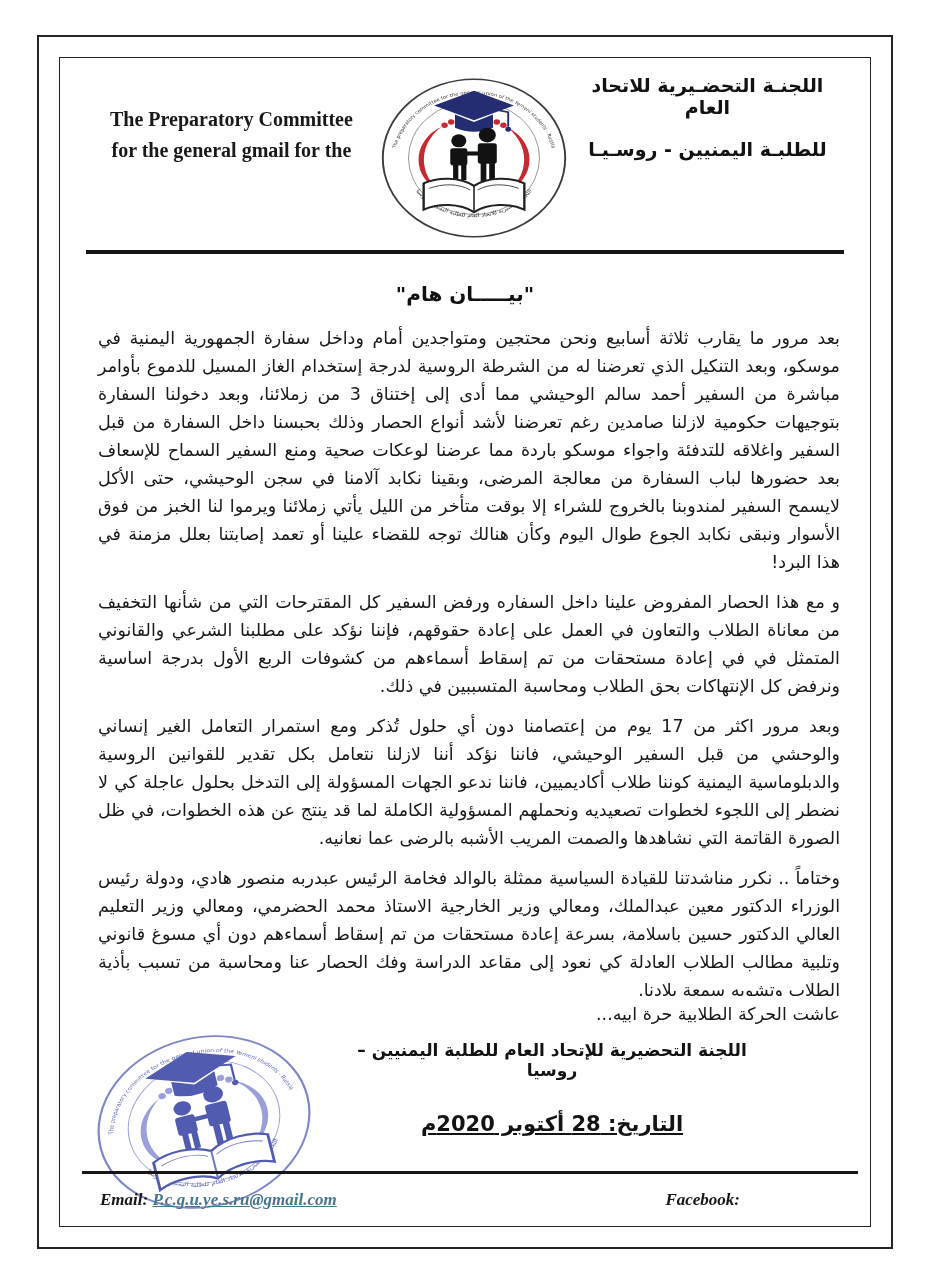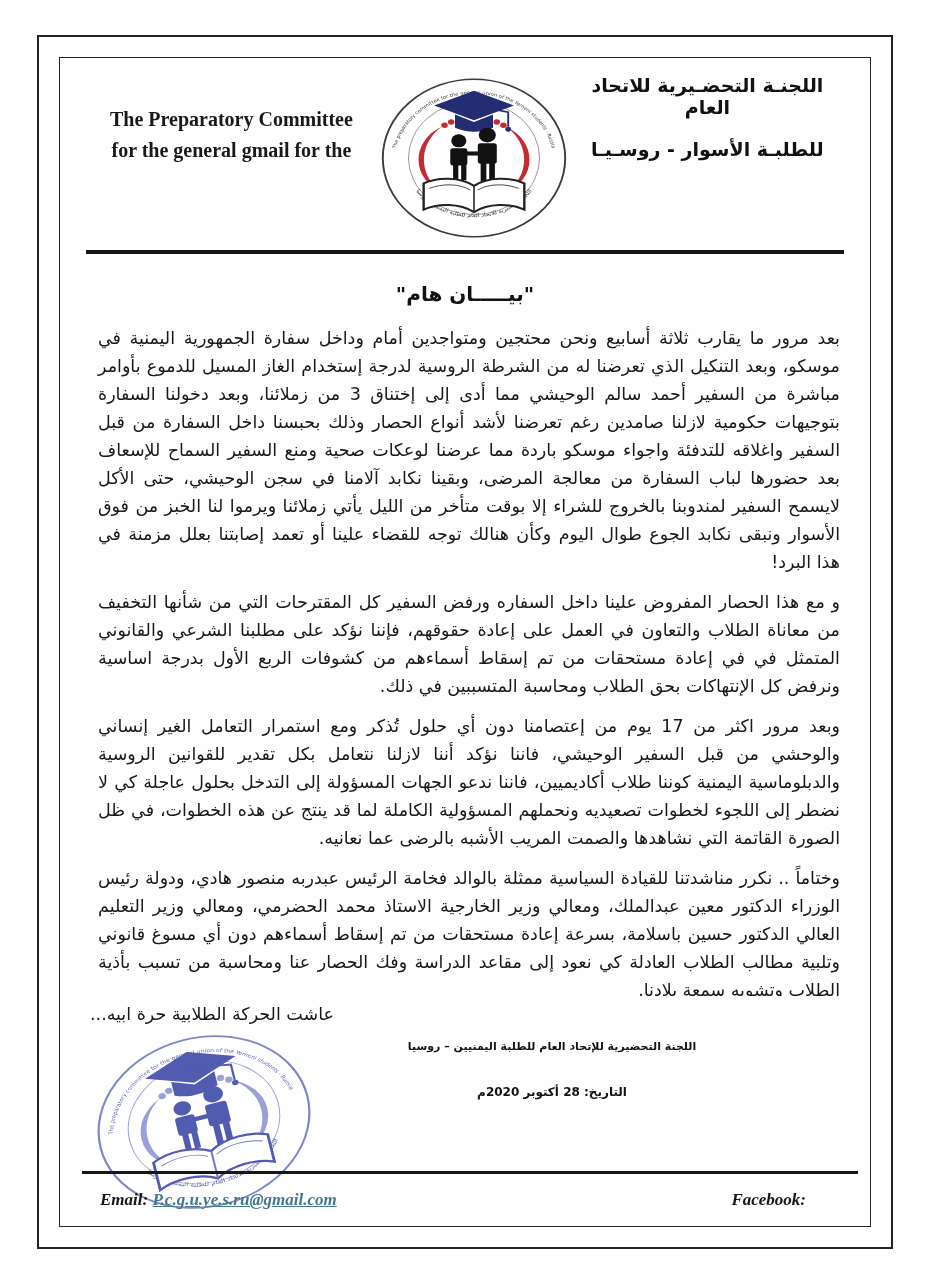--- a/index.html
+++ b/index.html
@@ -36,45 +36,45 @@
   .doc-title {
     margin-top:28px; text-align:center; direction:rtl;
     font-weight:bold; font-size:20px; color:#111;
   }
   .body-text {
     margin:18px 30px 0 30px; direction:rtl; text-align:justify;
     font-size:17.5px; line-height:28px; color:#181818;
   }
   .body-text p { margin:0 0 12px 8px; }
   .paras { max-height:672px; overflow:hidden; }
-  .closing { text-align:left; direction:rtl; font-size:17.5px; margin-top:4px; color:#181818; }
+  .closing { text-align:right; direction:rtl; font-size:17.5px; margin-top:4px; color:#181818; }
 
   
   .sign-area { position:absolute; top:972px; left:0; right:0; display:flex; }
   .stamp-wrap { width:288px; display:flex; justify-content:center; padding-top:4px; }
   .stamp-rot { transform:rotate(-14deg); opacity:.96; }
   .sign-block { width:408px; padding-top:10px; direction:rtl; text-align:center; }
-  .sign-name { font-weight:bold; font-size:11px; color:#131313; }
+  .sign-name { font-weight:bold; font-size:17px; color:#131313; }
   .sign-date {
-    margin-top:32px; display:inline-block; font-weight:bold; font-size:12px;
-    color:#131313;
+    margin-top:32px; display:inline-block; font-weight:bold; font-size:21px;
+    text-decoration:underline; color:#131313;
   }
 
   .infobar {
     position:absolute; bottom:0; left:22px; right:12px; height:55px;
     border-top:3px solid #161616;
     display:flex; align-items:center; justify-content:space-between;
   }
   .email {
     margin-left:18px; font-family:"Liberation Serif", serif;
     font-style:italic; font-weight:bold; font-size:17px; color:#161616;
   }
   .email a { color:#45788e; text-decoration:underline; }
   .fb {
-    margin-right:52px; display:flex; align-items:center; gap:8px;
+    margin-right:118px; display:flex; align-items:center; gap:8px;
     font-family:"Liberation Serif", serif; font-style:italic;
     font-weight:bold; font-size:17px; color:#161616;
   }
   .fb .ar-name { font-family:"DejaVu Sans", sans-serif; font-size:13.5px; direction:rtl; font-style:italic; }
 
   
   svg.emblem .ring   { stroke:#3c3c3c; }
   svg.emblem .ring2  { stroke:#8a8a8a; }
   svg.emblem .ringtx { fill:#3a3a3a; }
   svg.emblem .cap    { fill:#242c72; }
@@ -150,21 +150,21 @@
               <path class="book" d="M 100 134 C 85 123 62 123 47 131 L 47 163 C 62 155 85 155 100 166 C 115 155 138 155 153 163 L 153 131 C 138 123 115 123 100 134 Z" stroke-width="2.5"></path>
               <path class="bookln" d="M 100 134 L 100 166" fill="none" stroke-width="1.8"></path>
               <path class="bookln" d="M 53 137 C 67 131 84 131 96 139" fill="none" stroke-width="1"></path>
               <path class="bookln" d="M 147 137 C 133 131 116 131 104 139" fill="none" stroke-width="1"></path>
             </g>
           </svg>
         </div>
 
         <div class="h-ar">
           <div>اللجنـة التحضـيرية للاتحاد العام</div>
-          <div class="l2">للطلبـة الأسوار - روسـيـا</div>
+          <div class="l2">للطلبـة اليمنيين - روسـيـا</div>
         </div>
       </div>
 
       <div class="rule"></div>
 
       <div class="doc-title">"بيـــــان هام"</div>
 
       <div class="body-text">
         <div class="paras">
           <p>بعد مرور ما يقارب ثلاثة أسابيع ونحن محتجين ومتواجدين أمام وداخل سفارة الجمهورية اليمنية في موسكو، وبعد التنكيل الذي تعرضنا له من الشرطة الروسية لدرجة إستخدام الغاز المسيل للدموع بأوامر مباشرة من السفير أحمد سالم الوحيشي مما أدى إلى إختناق 3 من زملائنا، وبعد دخولنا السفارة بتوجيهات حكومية لازلنا صامدين رغم تعرضنا لأشد أنواع الحصار وذلك بحبسنا داخل السفارة من قبل السفير واغلاقه للتدفئة واجواء موسكو باردة مما عرضنا لوعكات صحية ومنع السفير السماح للإسعاف بعد حضورها لباب السفارة من معالجة المرضى، وبقينا نكابد آلامنا في سجن الوحيشي، حتى الأكل لايسمح السفير لمندوبنا بالخروج للشراء إلا بوقت متأخر من الليل يأتي زملائنا ويرموا لنا الخبز من فوق الأسوار ونبقى نكابد الجوع طوال اليوم وكأن هنالك توجه للقضاء علينا أو تعمد إصابتنا بعلل مزمنة في هذا البرد!</p>

